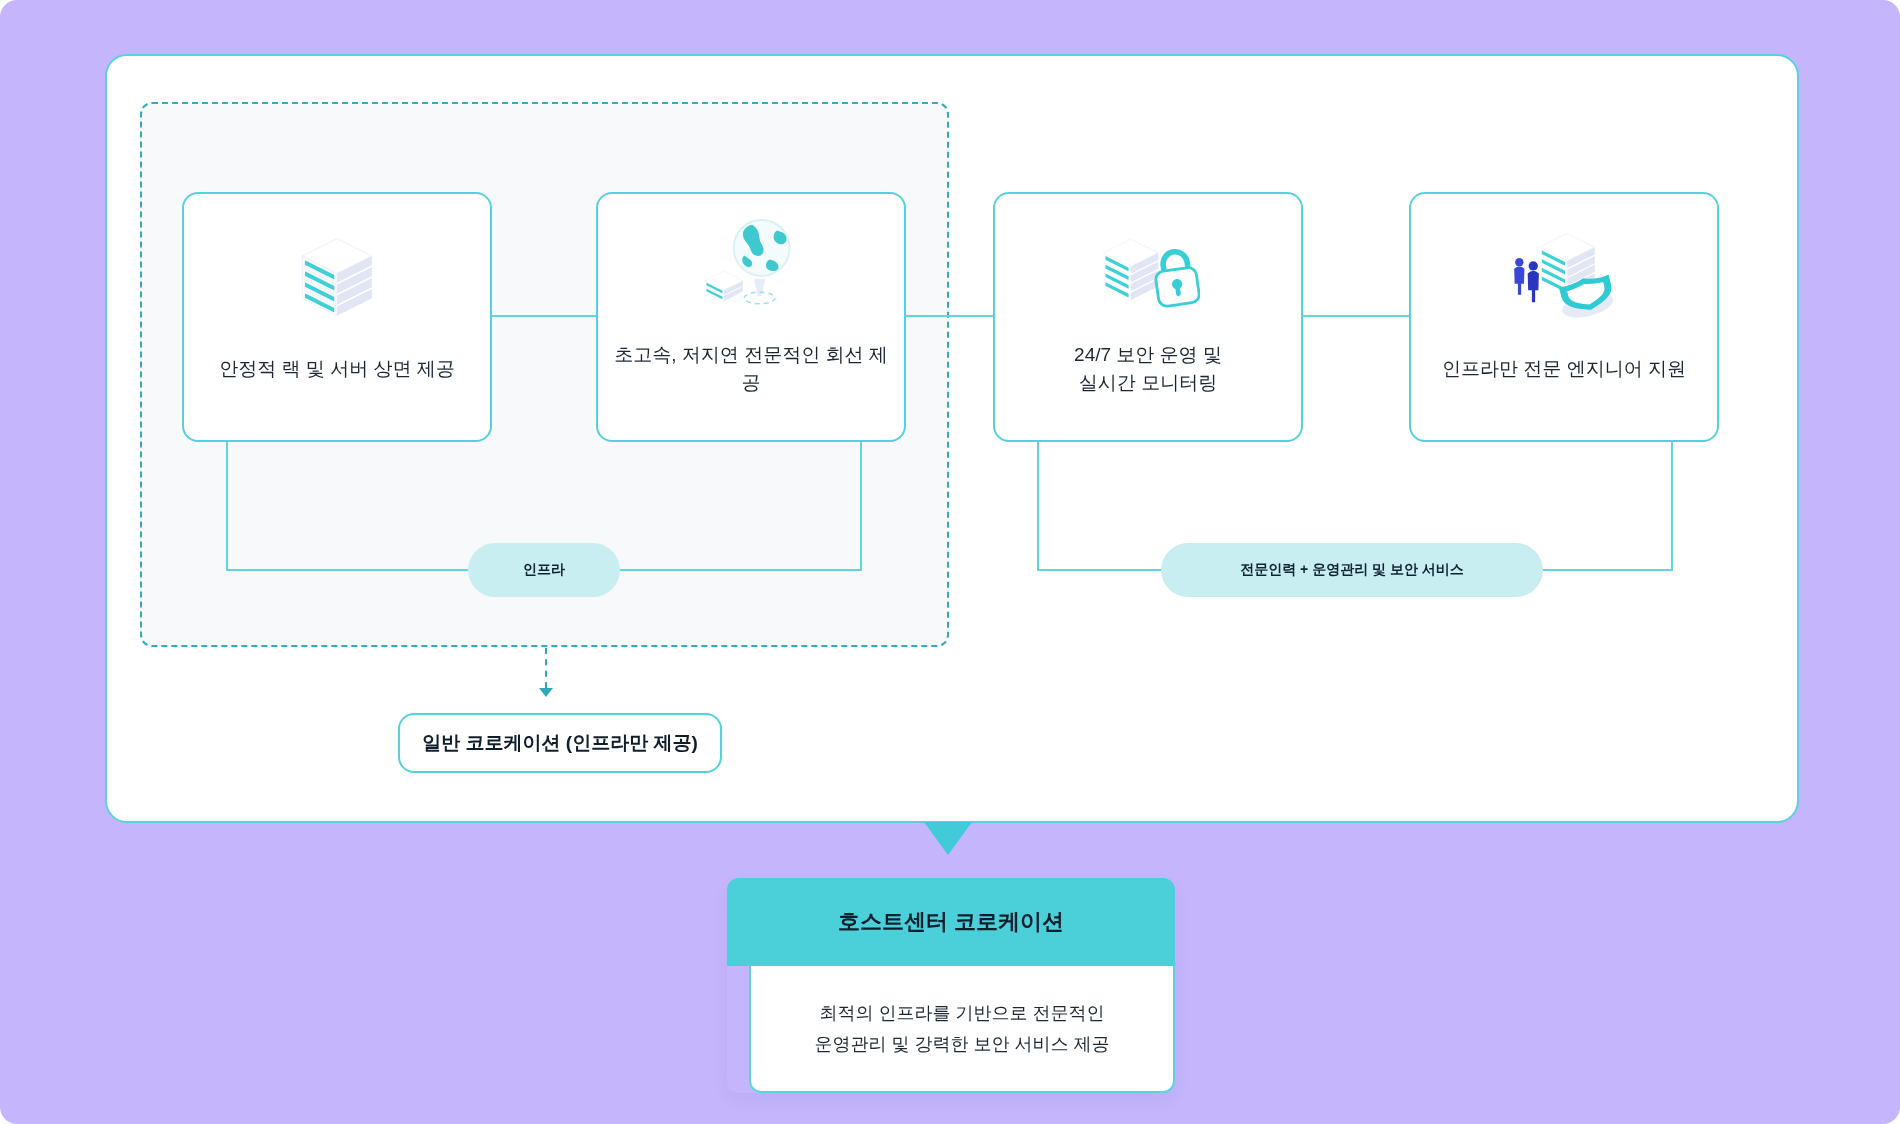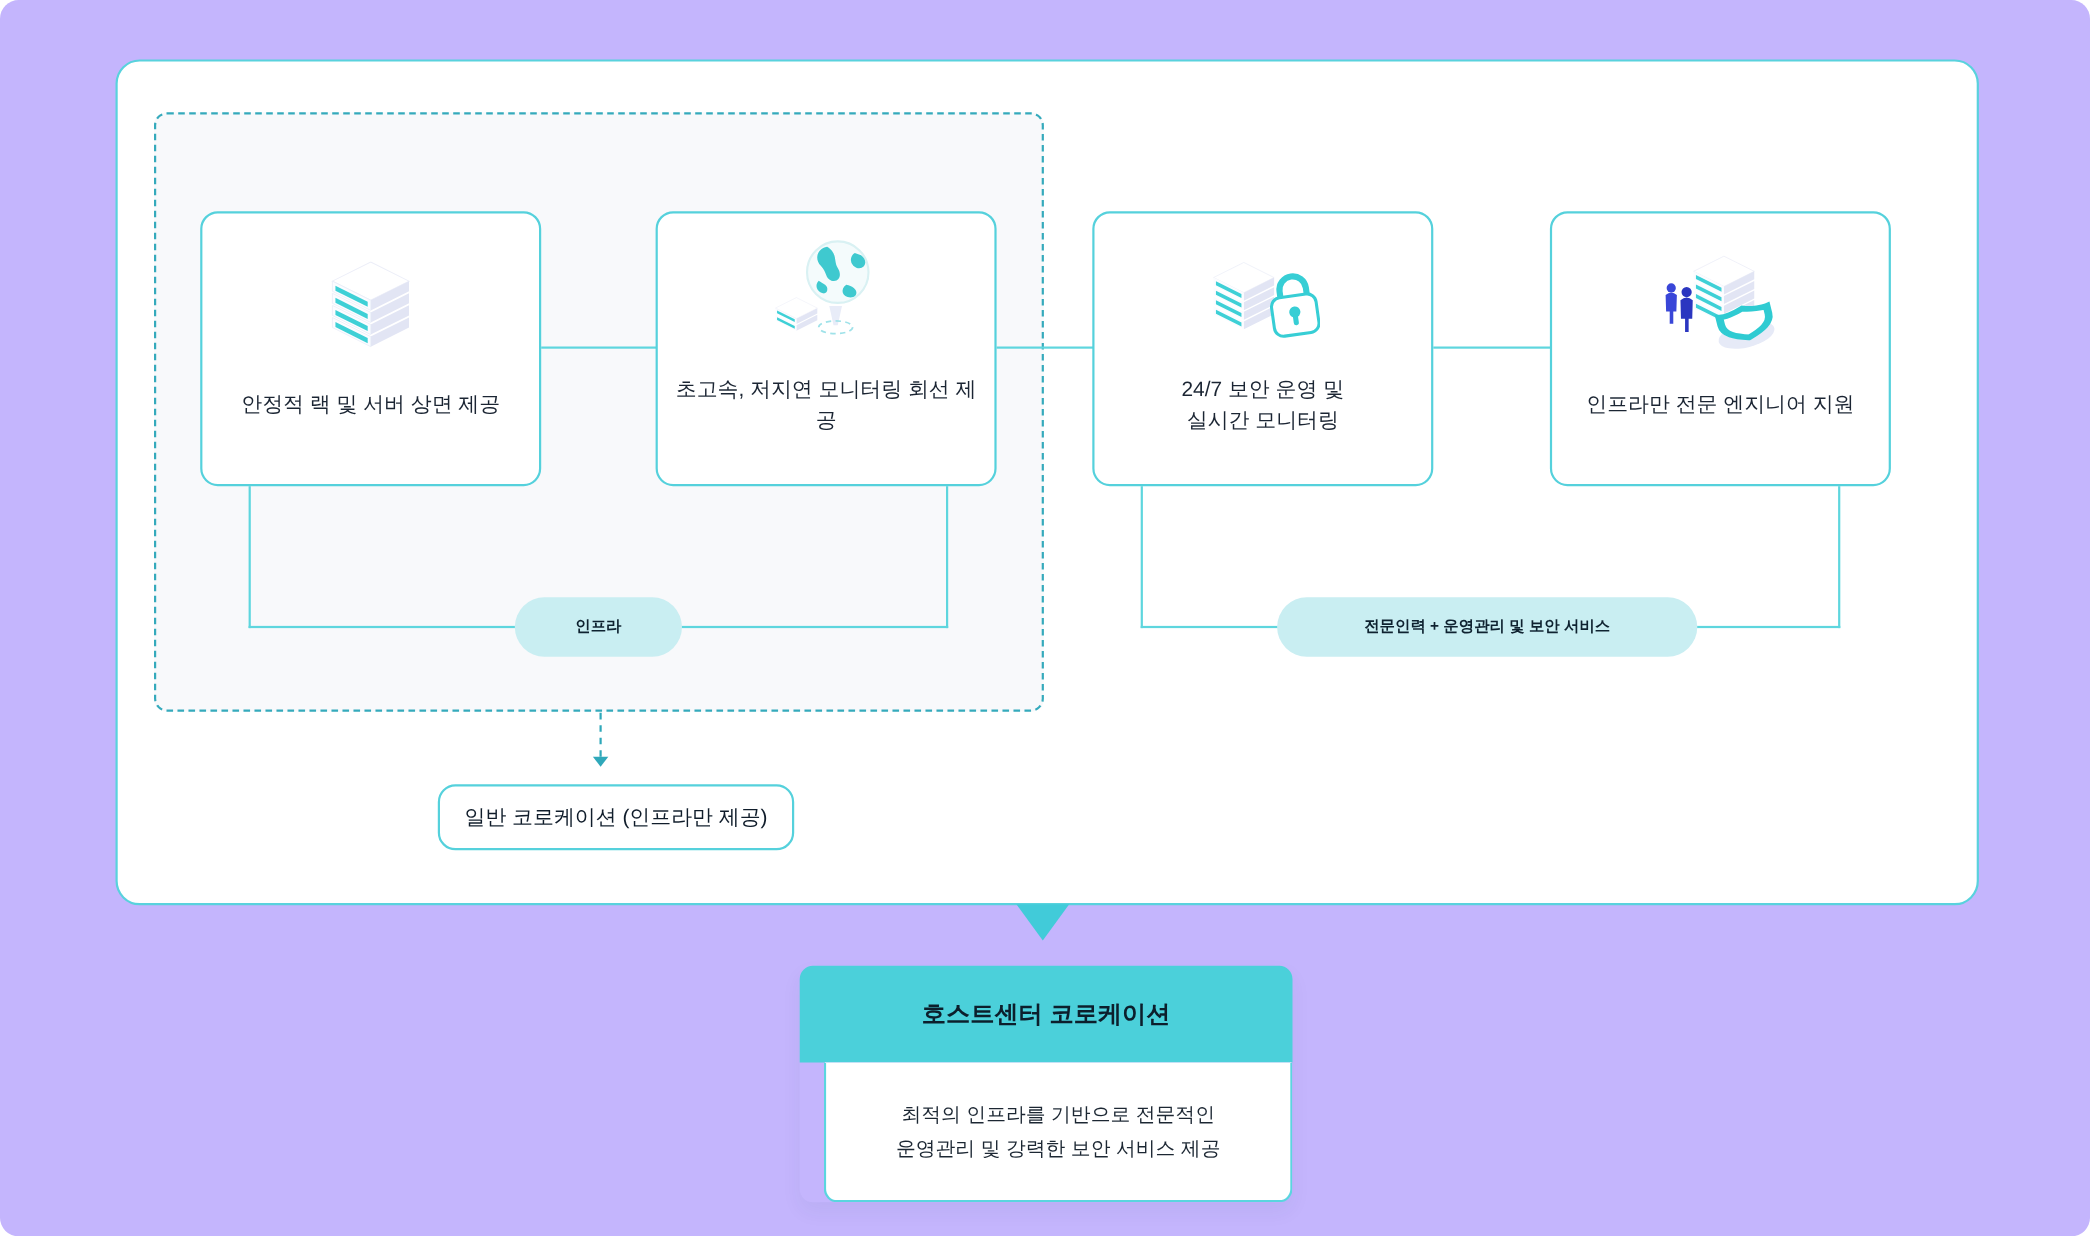--- a/index.html
+++ b/index.html
@@ -61,21 +61,21 @@
   .dashed-arrow-head{
     position:absolute;left:539px;top:688px;width:0;height:0;z-index:2;
     border-left:7px solid transparent;border-right:7px solid transparent;
     border-top:9px solid #2fa8ba;
   }
   
   .general-box{
     position:absolute;left:398px;top:713px;width:324px;height:60px;
     background:#ffffff;border:2px solid #55d1dc;border-radius:16px;
     display:flex;align-items:center;justify-content:center;
-    font-size:19px;font-weight:400;color:#101d2b;z-index:4;
+    font-size:19px;font-weight:700;color:#101d2b;z-index:4;
   }
   
   .big-arrow{
     position:absolute;left:924px;top:822px;width:0;height:0;z-index:5;
     border-left:24px solid transparent;border-right:24px solid transparent;
     border-top:33px solid #41cbd9;
   }
   
   .result-card{position:absolute;left:727px;top:878px;width:448px;z-index:5;
     box-shadow:0 8px 18px rgba(20,60,70,0.05);border-radius:12px;}
@@ -158,21 +158,21 @@
         <path d="M58 64 L70 64 L66 82 L62 82 Z" fill="#e8ecf8"></path>
         <ellipse cx="64" cy="84" rx="16" ry="6" fill="none" stroke="#9fe2e9" stroke-width="1.6" stroke-dasharray="5 4"></ellipse>
 
         <circle cx="66" cy="32" r="29" fill="#f4fbfc" stroke="#d9f1f3" stroke-width="2"></circle>
         <path d="M56 8 C46 10 44 20 50 26 C56 32 54 38 60 40 C68 42 70 34 66 28 C62 22 66 14 56 8 Z" fill="#3fc9cf"></path>
         <path d="M82 14 C76 18 78 26 84 28 C92 30 95 21 88 16 Z" fill="#3fc9cf"></path>
         <path d="M74 44 C68 48 70 56 78 56 C86 56 86 46 74 44 Z" fill="#3fc9cf"></path>
         <path d="M48 40 C44 44 46 50 52 52 C56 53 58 47 54 44 Z" fill="#3fc9cf"></path>
       </svg>
     </span>
-    <div class="card-label">초고속, 저지연 모니터링 회선 제공</div>
+    <div class="card-label">초고속, 저지연 전문적인 회선 제공</div>
   </div>
 
   <div class="card c3">
     <span class="card-icon">
       <svg width="104" height="88" viewBox="0 0 112 94">
 
         <g transform="translate(0,4) scale(0.78)">
           <g>
             <path d="M48 74 L86 55 L86 65 L48 84 Z" fill="#e2e5f4"></path>
             <path d="M10 55 L48 74 L48 84 L10 65 Z" fill="#fbfcff"></path>

